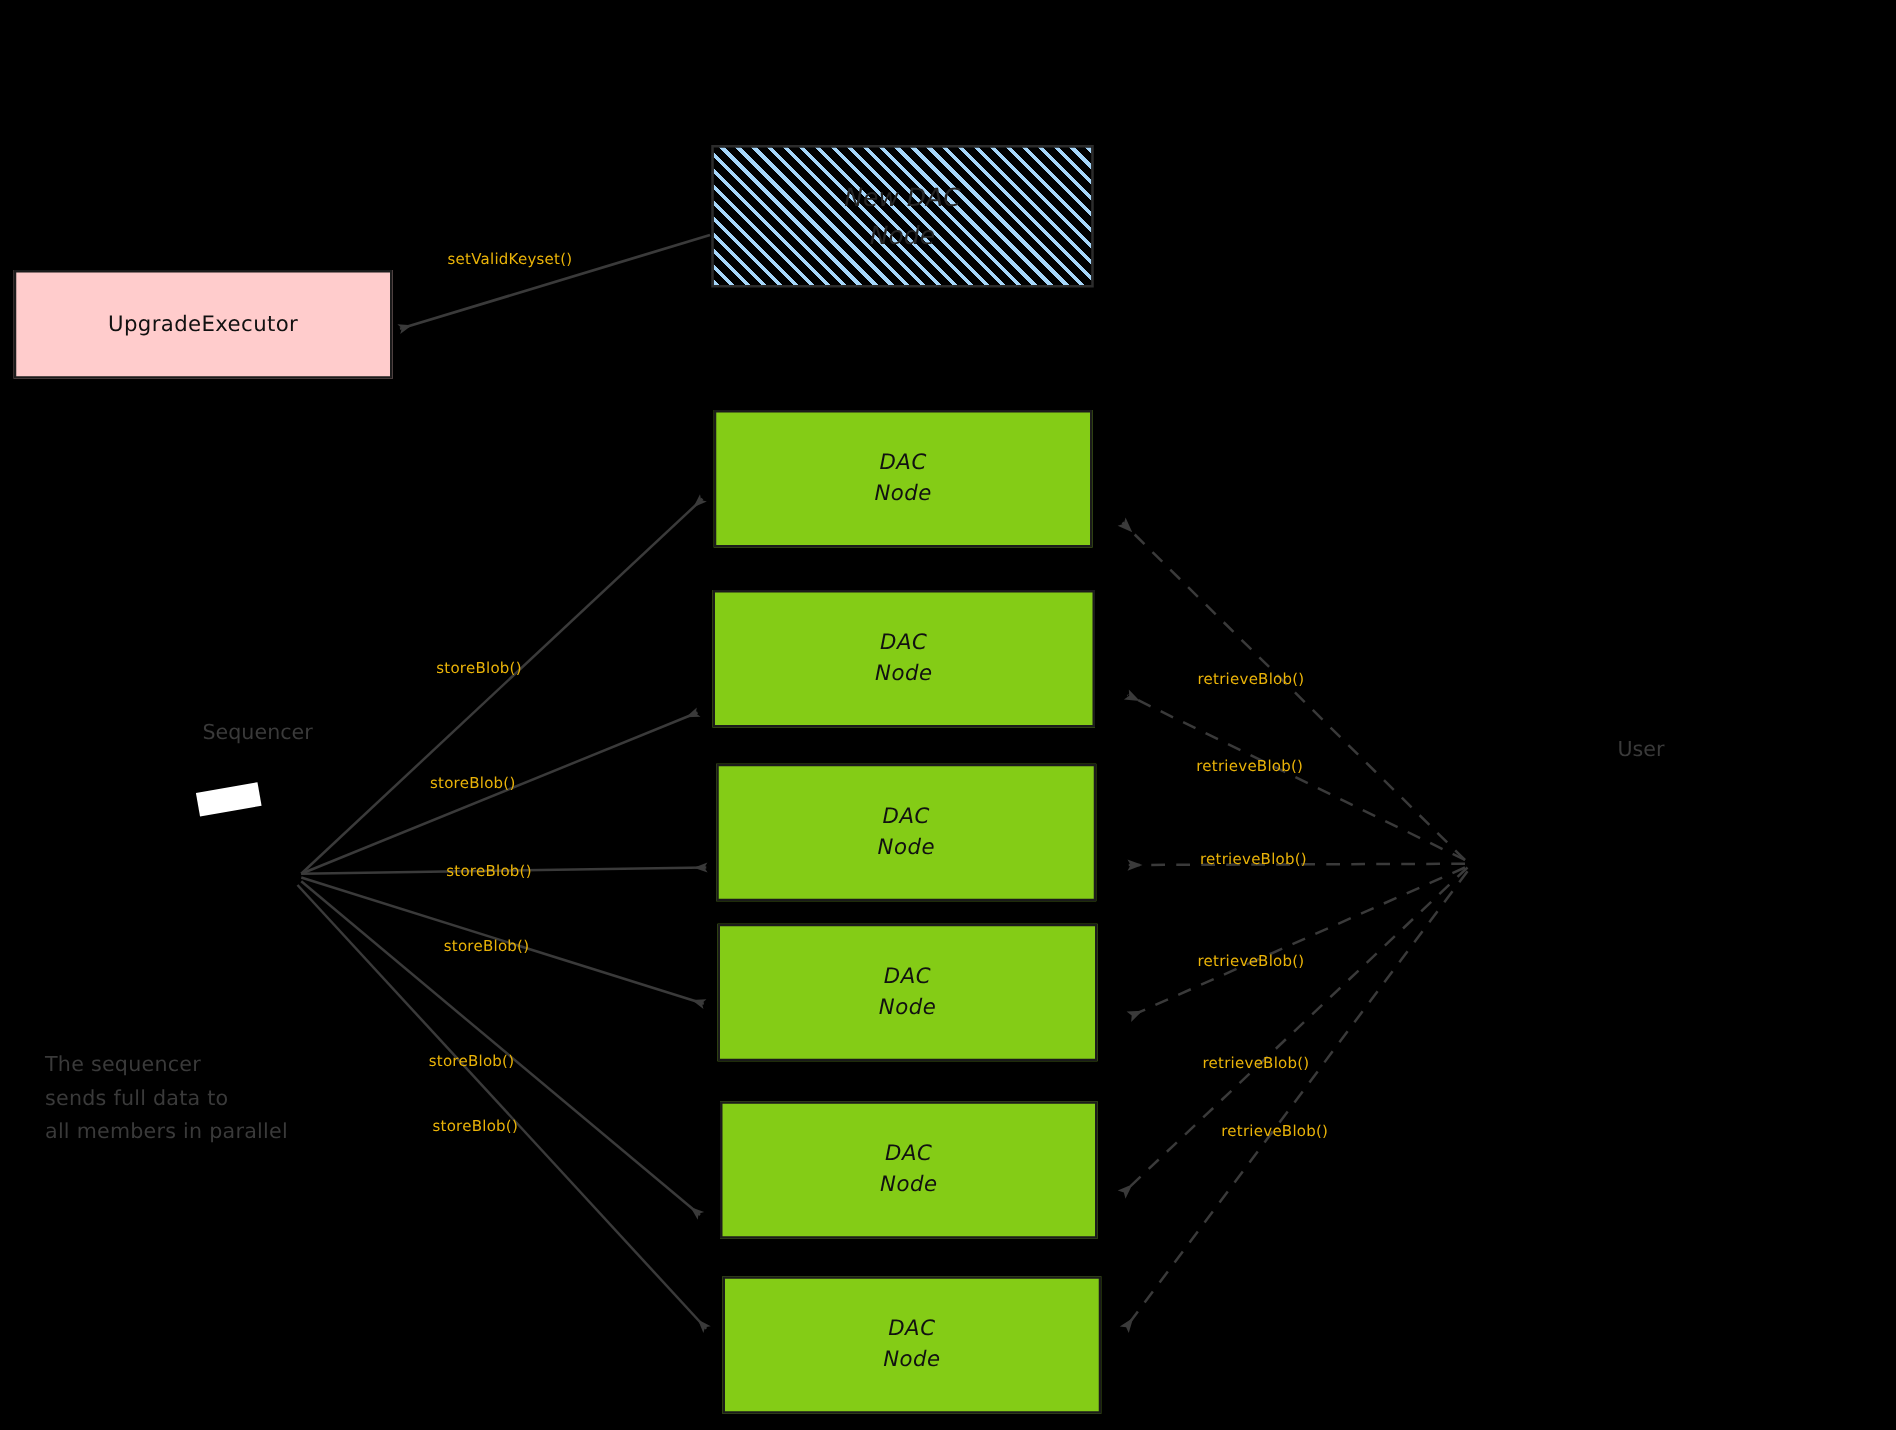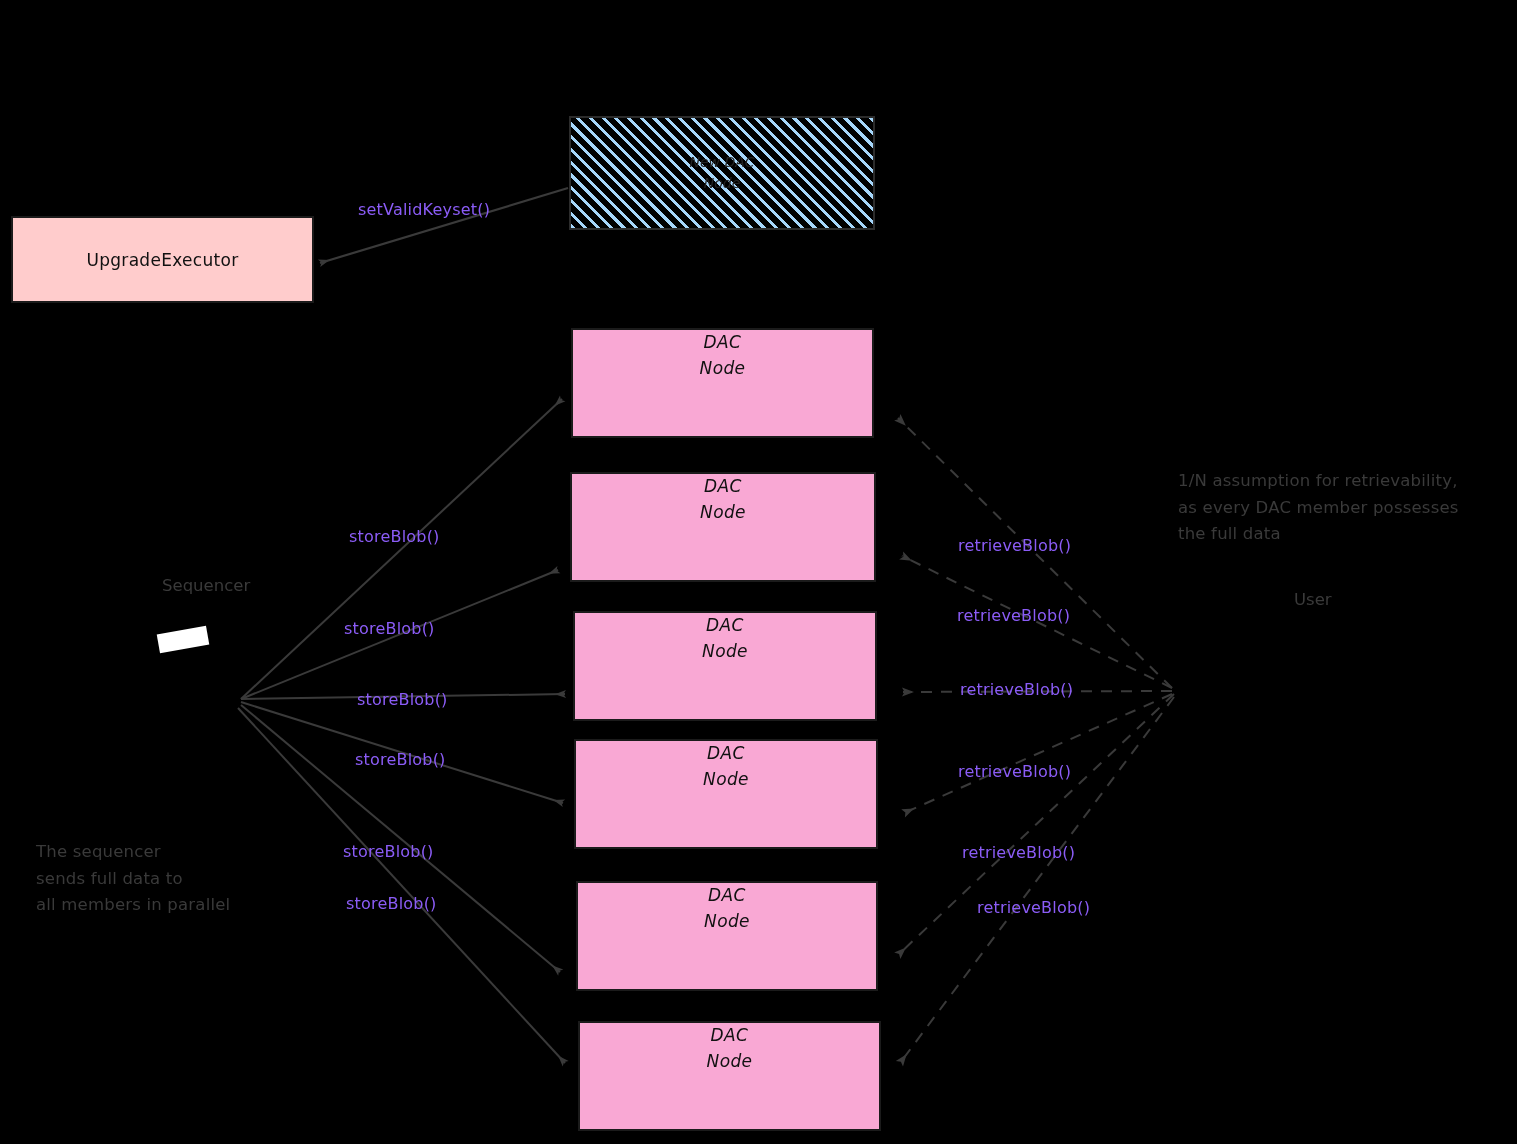--- a/index.html
+++ b/index.html
@@ -22,26 +22,26 @@
     position: absolute;
     left: 0;
     top: 0;
     width: 1517px;
     height: 1144px;
     pointer-events: none;
   }
   .node-box {
     position: absolute;
     box-sizing: border-box;
-    background: #f9a8d4;
+    background: #84cc16;
     border: 2px solid #1b1b1b;
     display: flex;
     flex-direction: column;
     align-items: center;
-    justify-content: flex-start;
+    justify-content: center;
     color: #111111;
     font-family: "DejaVu Sans", sans-serif;
     font-size: 17px;
     font-style: italic;
     line-height: 1.5;
     letter-spacing: 0.4px;
   }
   .node-box span { display: block; }
   .exec-box {
     position: absolute;
@@ -67,40 +67,40 @@
       #a6d6fa 3px,
       #000000 3px,
       #000000 9px
     );
     display: flex;
     flex-direction: column;
     align-items: center;
     justify-content: center;
     color: #242424;
     font-family: "DejaVu Sans", sans-serif;
-    font-size: 14px;
+    font-size: 20px;
     font-style: italic;
     line-height: 1.5;
     text-align: center;
   }
   .hatch-box span { display: block; }
   .anno {
     position: absolute;
     color: #3a3a3a;
     font-family: "DejaVu Sans", sans-serif;
     font-size: 16.5px;
     line-height: 1.62;
     white-space: pre-line;
     letter-spacing: 0.2px;
   }
   .edge-label {
     position: absolute;
-    color: #8b5cf6;
-    font-family: "DejaVu Sans", sans-serif;
-    font-size: 16px;
+    color: #eab308;
+    font-family: "DejaVu Sans", sans-serif;
+    font-size: 12px;
     white-space: nowrap;
     letter-spacing: 0.2px;
   }
   .actor-label {
     position: absolute;
     color: #3a3a3a;
     font-family: "DejaVu Sans", sans-serif;
     font-size: 16.5px;
     white-space: nowrap;
   }
@@ -184,23 +184,20 @@
     <span>Node</span>
   </div>
 
   <div class="actor-label" style="left:122px; top:576px;margin-left:40px;">Sequencer</div>
   <div class="seq-glyph" style="left:158px; top:630px; width:50px; height:19px;"></div>
 
   <div class="anno" style="left:36px; top:839px; width:250px;">The sequencer
 sends full data to
 all members in parallel</div>
 
-  <div class="anno" style="left:1178px; top:468px; width:330px;">1/N assumption for retrievability,
-as every DAC member possesses
-the full data</div>
   <div class="actor-label" style="left:1254px; top:590px;margin-left:40px;">User</div>
 
   <div class="edge-label" style="left:349px; top:527px;">storeBlob()</div>
   <div class="edge-label" style="left:344px; top:619px;">storeBlob()</div>
   <div class="edge-label" style="left:357px; top:690px;">storeBlob()</div>
   <div class="edge-label" style="left:355px; top:750px;">storeBlob()</div>
   <div class="edge-label" style="left:343px; top:842px;">storeBlob()</div>
   <div class="edge-label" style="left:346px; top:894px;">storeBlob()</div>
 
   <div class="edge-label" style="left:958px; top:536px;">retrieveBlob()</div>

